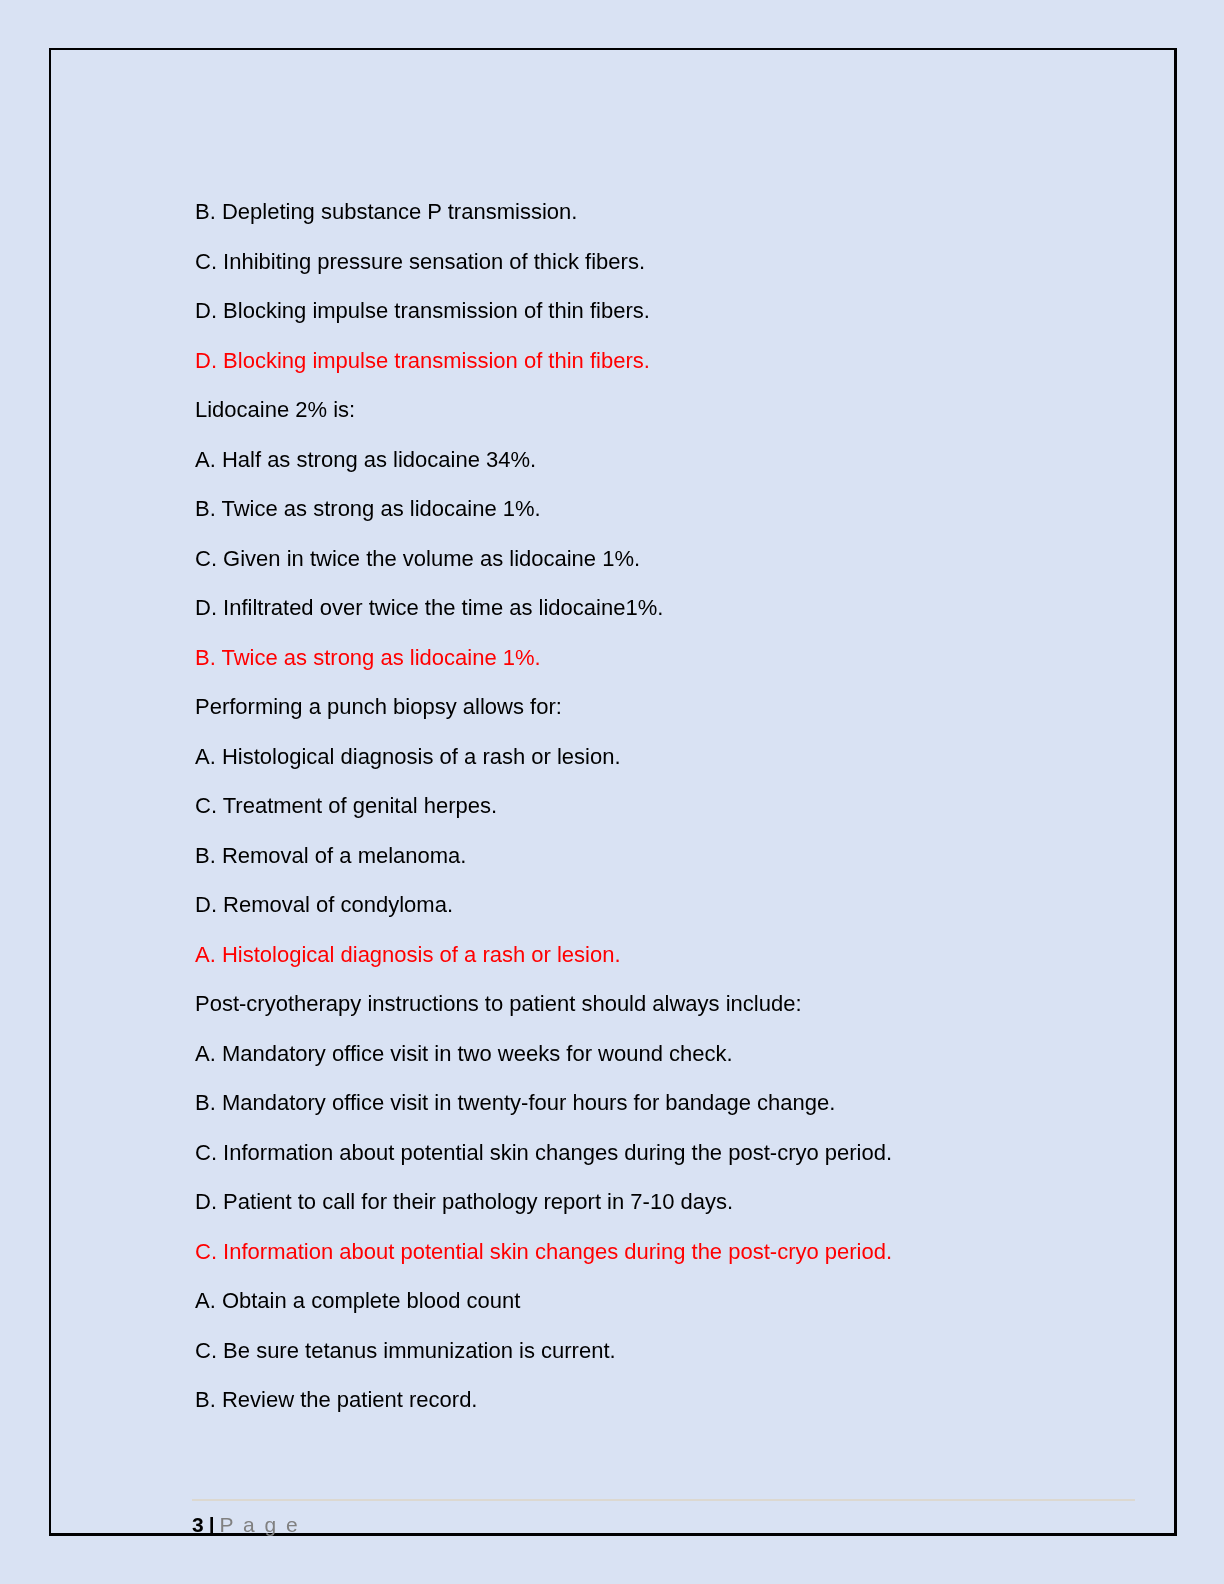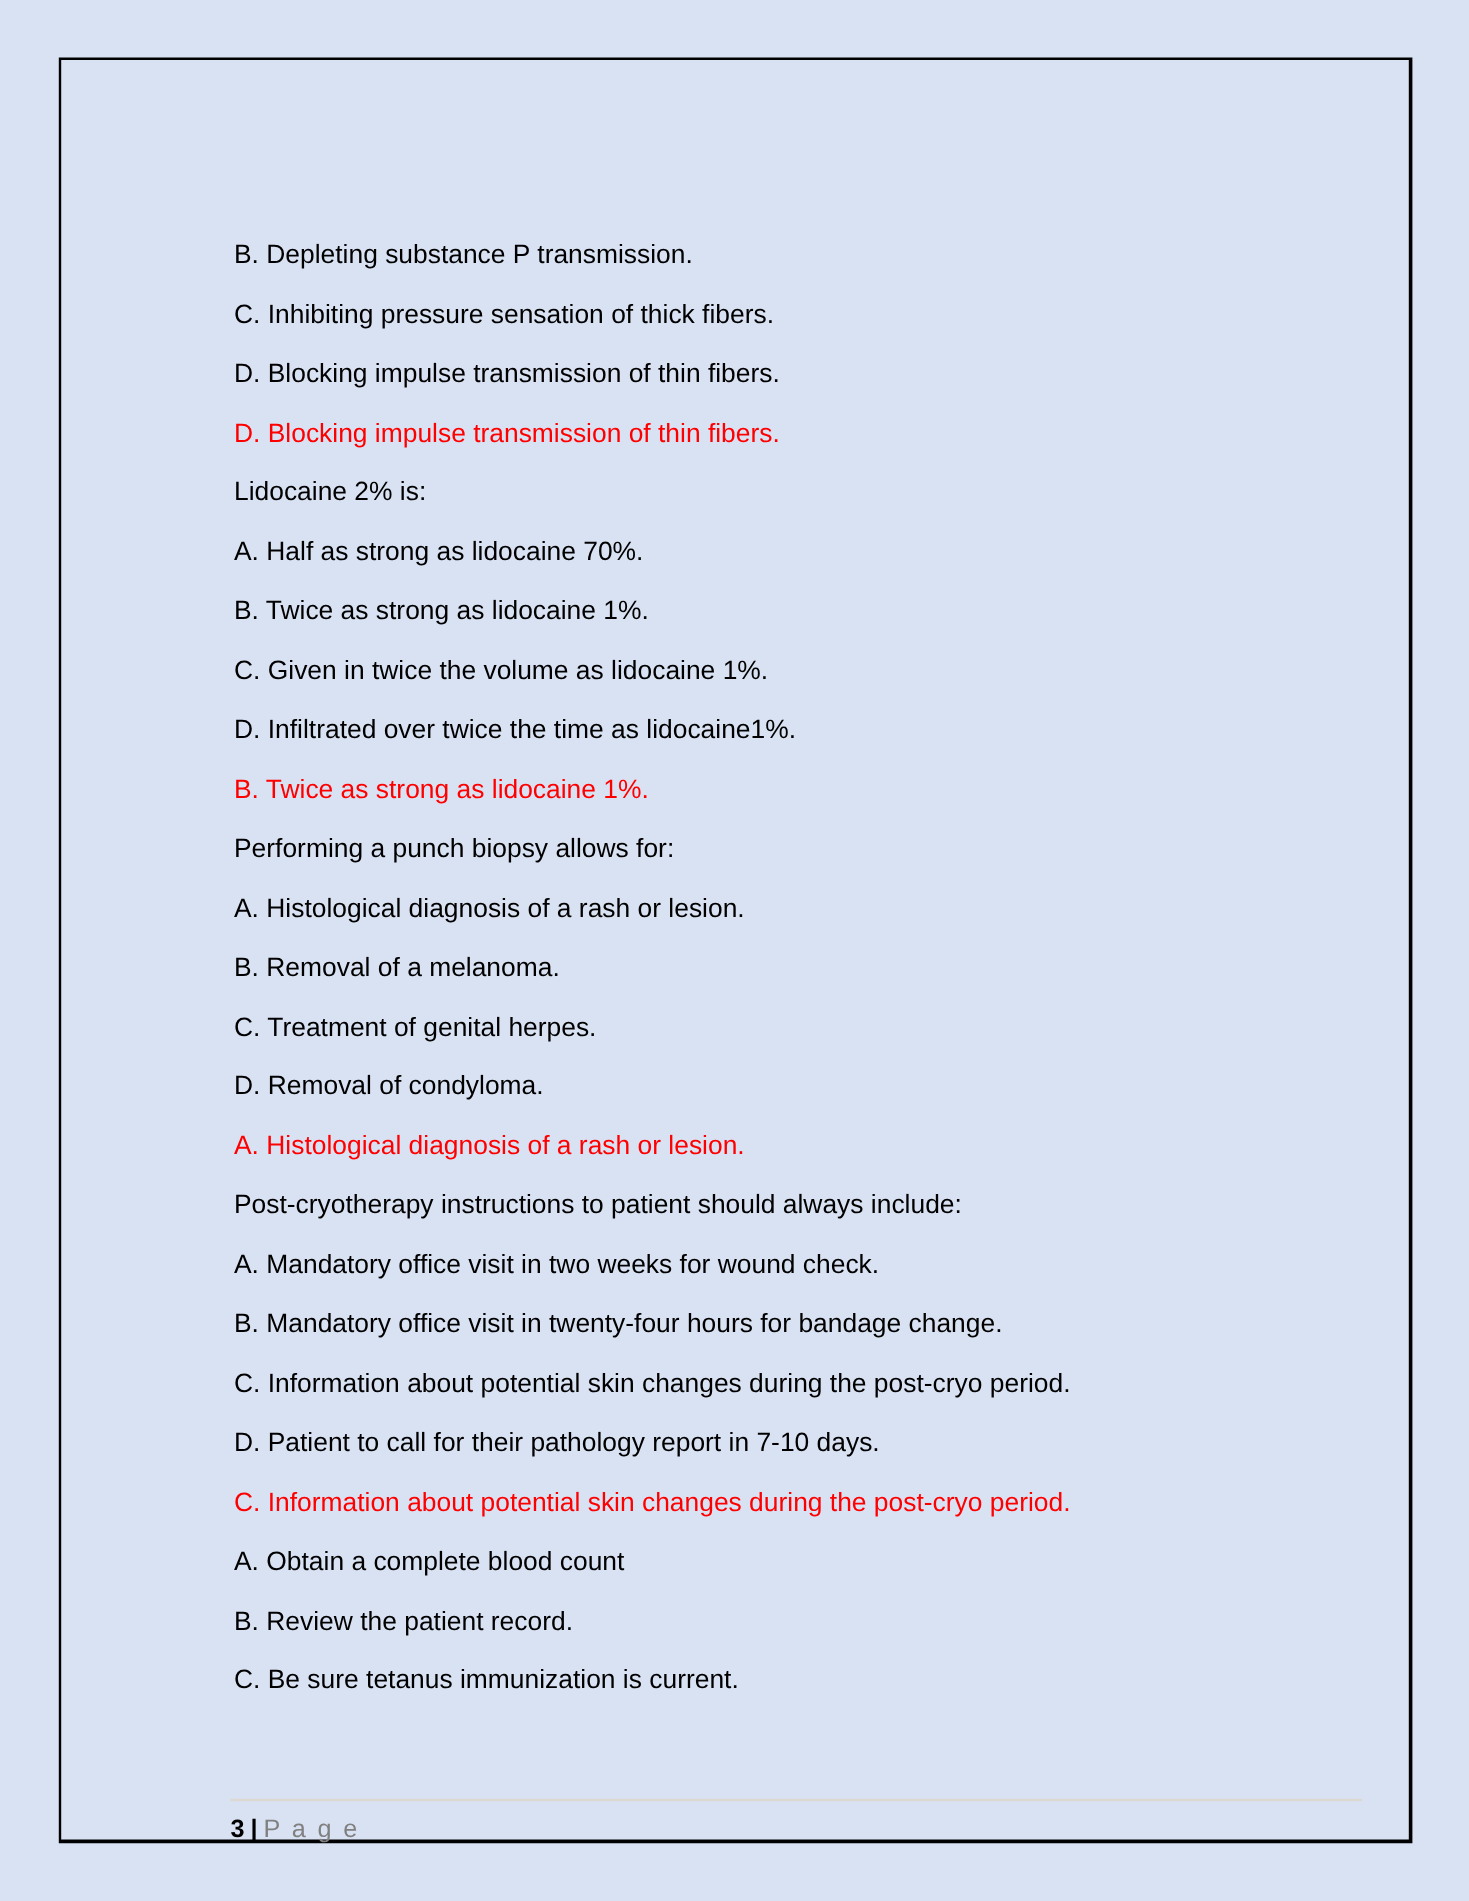--- a/index.html
+++ b/index.html
@@ -92,42 +92,42 @@
   <div class="border-frame">
 
     <div class="content">
 
       <p class="para option">B. Depleting substance P transmission.</p>
       <p class="para option">C. Inhibiting pressure sensation of thick fibers.</p>
       <p class="para option">D. Blocking impulse transmission of thin fibers.</p>
       <p class="para answer" style="color: rgb(255, 0, 0);">D. Blocking impulse transmission of thin fibers.</p>
 
       <p class="para question">Lidocaine 2% is:</p>
-      <p class="para option">A. Half as strong as lidocaine 70%.</p>
+      <p class="para option">A. Half as strong as lidocaine 34%.</p>
       <p class="para option">B. Twice as strong as lidocaine 1%.</p>
       <p class="para option">C. Given in twice the volume as lidocaine 1%.</p>
       <p class="para option">D. Infiltrated over twice the time as lidocaine1%.</p>
       <p class="para answer" style="color: rgb(255, 0, 0);">B. Twice as strong as lidocaine 1%.</p>
 
       <p class="para question">Performing a punch biopsy allows for:</p>
       <p class="para option">A. Histological diagnosis of a rash or lesion.</p>
+      <p class="para option">C. Treatment of genital herpes.</p>
       <p class="para option">B. Removal of a melanoma.</p>
-      <p class="para option">C. Treatment of genital herpes.</p>
       <p class="para option">D. Removal of condyloma.</p>
       <p class="para answer" style="color: rgb(255, 0, 0);">A. Histological diagnosis of a rash or lesion.</p>
 
       <p class="para question">Post-cryotherapy instructions to patient should always include:</p>
       <p class="para option">A. Mandatory office visit in two weeks for wound check.</p>
       <p class="para option">B. Mandatory office visit in twenty-four hours for bandage change.</p>
       <p class="para option">C. Information about potential skin changes during the post-cryo period.</p>
       <p class="para option">D. Patient to call for their pathology report in 7-10 days.</p>
       <p class="para answer" style="color: rgb(255, 0, 0);">C. Information about potential skin changes during the post-cryo period.</p>
 
       <p class="para option">A. Obtain a complete blood count</p>
+      <p class="para option">C. Be sure tetanus immunization is current.</p>
       <p class="para option">B. Review the patient record.</p>
-      <p class="para option">C. Be sure tetanus immunization is current.</p>
     </div>
 
     <div class="footer-rule" style="background: rgb(220, 216, 208);"></div>
     <p class="footer-text"><span class="page-num">3</span><span class="sep">|</span><span class="page-label" style="color: rgb(128, 128, 128);">P a g e</span></p>
 
   </div>
 </div>
 
 </body></html>

